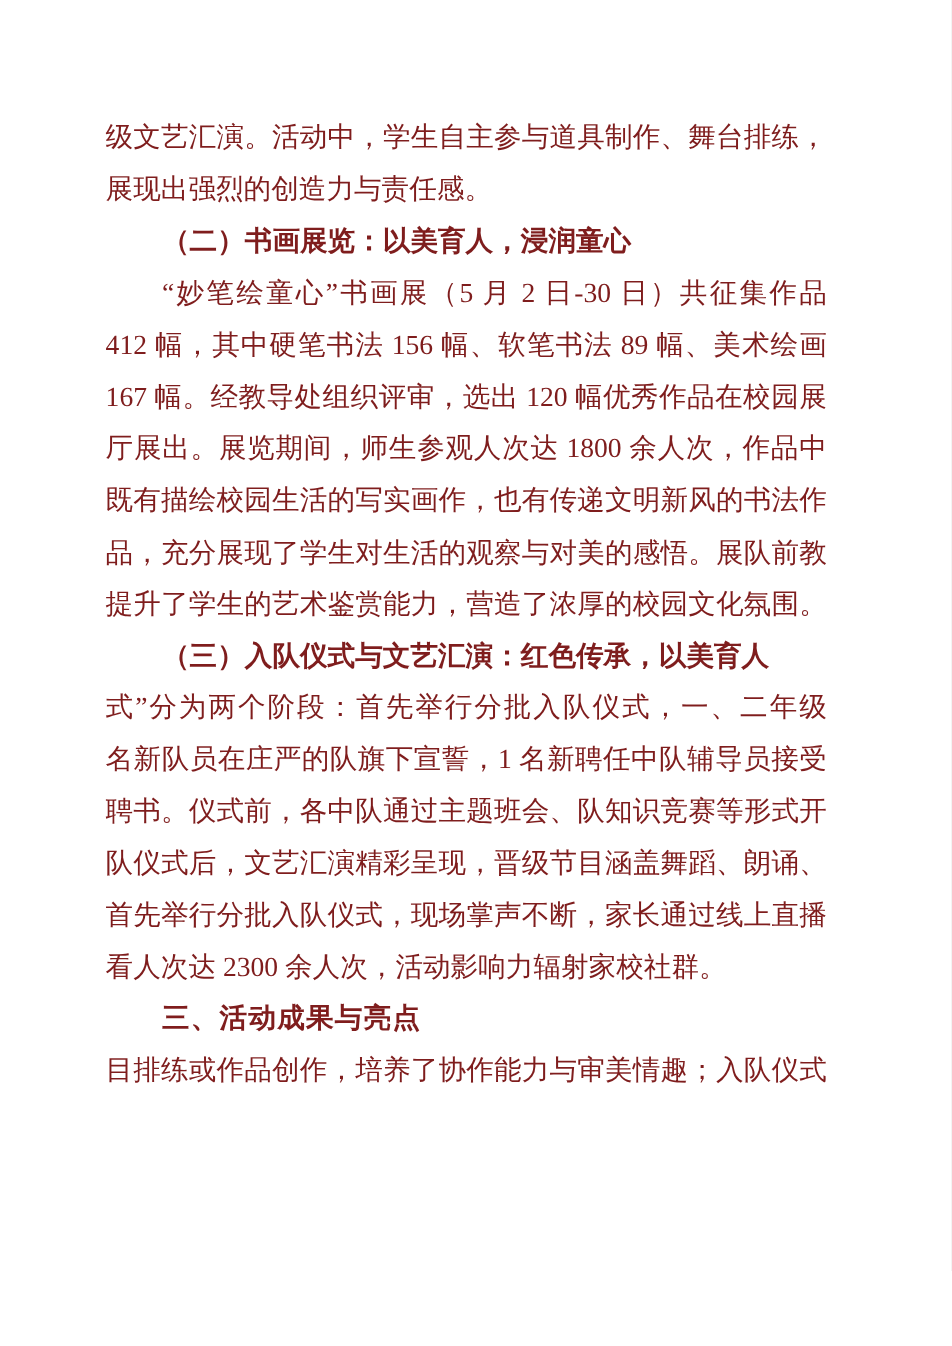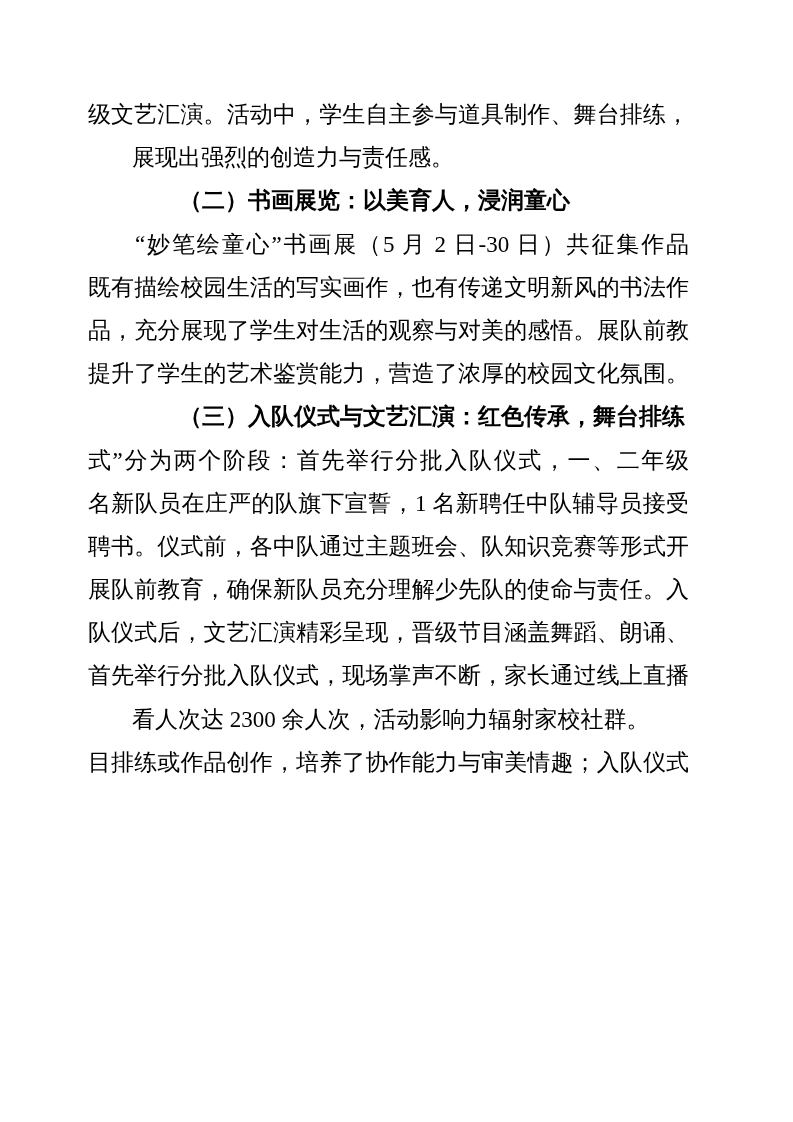--- a/index.html
+++ b/index.html
@@ -8,41 +8,40 @@
     background: #e8e8e8;
   }
   .page {
     position: relative;
     width: 793px;
     height: 1122px;
     margin: 0 auto;
     background: #ffffff;
     box-sizing: border-box;
     padding: 93px 104px 0 88px;
-    color: #000000;
+    color: #7f1d1d;
     font-family: "Liberation Serif", "DejaVu Serif", serif;
     overflow: hidden;
   }
   .line {
     font-size: 23px;
     line-height: 43.2px;
     height: 43.2px;
     white-space: normal;
     overflow: hidden;
   }
   
   .fill {
     text-align: justify;
     text-align-last: justify;
   }
   
   .end {
     text-align: right;
     text-align-last: left;
-    margin-left: 44px;
   }
   
   .ind {
     text-indent: 47px;
   }
   
   .head-kai {
     font-weight: bold;
   }
   
@@ -61,37 +60,42 @@
     <div class="line fill">级文艺汇演。活动中，学生自主参与道具制作、舞台排练，</div>
     <div class="line end">展现出强烈的创造力与责任感。</div>
   </div>
 
   <div>
     <div class="line end ind head-kai">（二）书画展览：以美育人，浸润童心</div>
   </div>
 
   <div>
     <div class="line fill ind">“妙笔绘童心”书画展（5 月 2 日-30 日）共征集作品</div>
+    <div class="line fill">412 幅，其中硬笔书法 156 幅、软笔书法 89 幅、美术绘画</div>
+    <div class="line fill">167 幅。经教导处组织评审，选出 120 幅优秀作品在校园展</div>
+    <div class="line fill">厅展出。展览期间，师生参观人次达 1800 余人次，作品中</div>
     <div class="line fill">既有描绘校园生活的写实画作，也有传递文明新风的书法作</div>
     <div class="line fill">品，充分展现了学生对生活的观察与对美的感悟。展队前教育</div>
     <div class="line fill">提升了学生的艺术鉴赏能力，营造了浓厚的校园文化氛围。</div>
   </div>
 
   <div>
-    <div class="line end ind head-kai">（三）入队仪式与文艺汇演：红色传承，舞台排练</div>
+    <div class="line end ind head-kai">（三）入队仪式与文艺汇演：红色传承，以美育人</div>
   </div>
 
   <div>
     <div class="line fill">式”分为两个阶段：首先举行分批入队仪式，一、二年级 180</div>
     <div class="line fill">名新队员在庄严的队旗下宣誓，1 名新聘任中队辅导员接受</div>
     <div class="line fill">聘书。仪式前，各中队通过主题班会、队知识竞赛等形式开</div>
-    <div class="line fill">展队前教育，确保新队员充分理解少先队的使命与责任。入</div>
     <div class="line fill">队仪式后，文艺汇演精彩呈现，晋级节目涵盖舞蹈、朗诵、</div>
     <div class="line fill">首先举行分批入队仪式，现场掌声不断，家长通过线上直播观</div>
     <div class="line end">看人次达 2300 余人次，活动影响力辐射家校社群。</div>
   </div>
 
+  <div>
+    <div class="line end ind head-hei">三、活动成果与亮点</div>
+  </div>
 
   <div>
     <div class="line fill">目排练或作品创作，培养了协作能力与审美情趣；入队仪式</div>
   </div>
 
 </div>
 
 </body></html>

